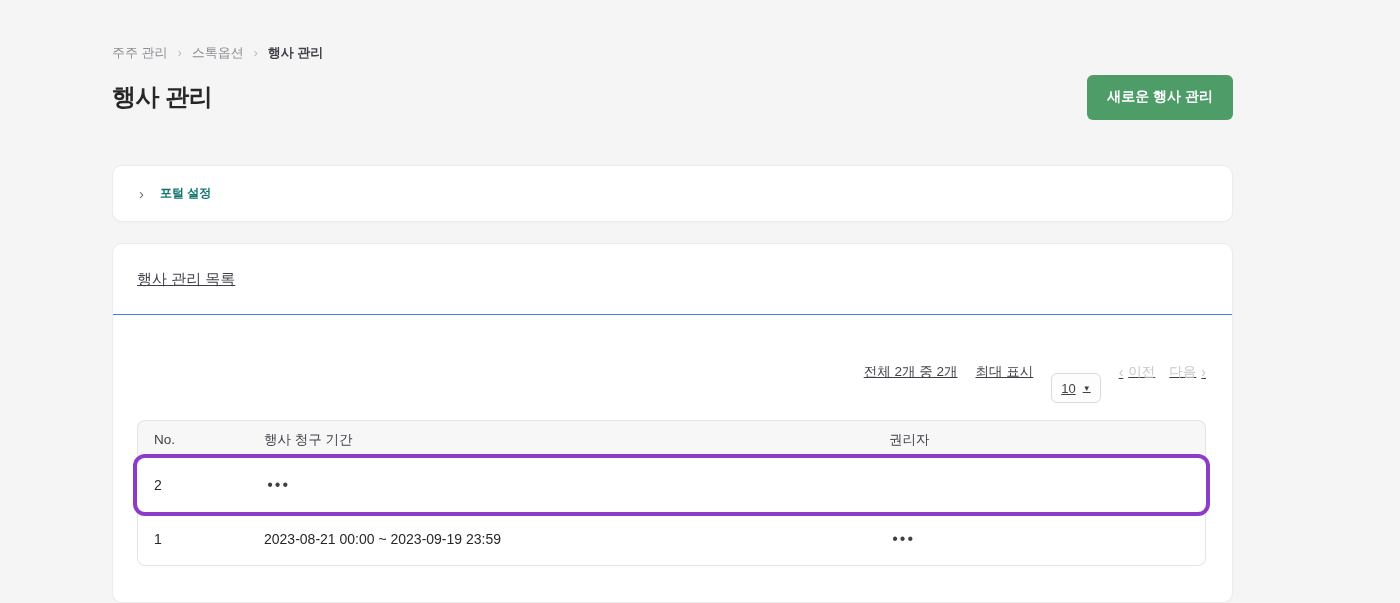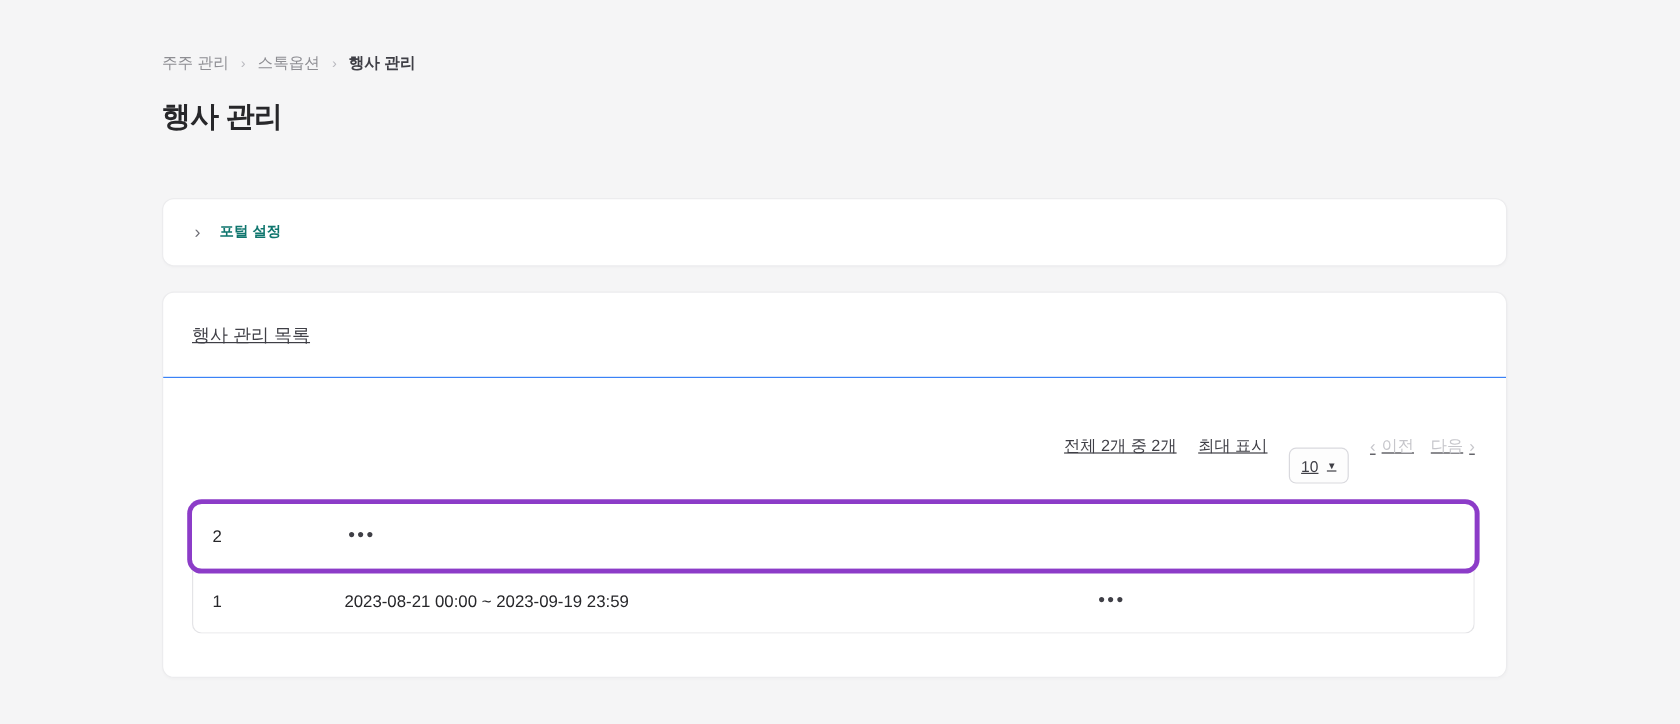--- a/index.html
+++ b/index.html
@@ -7,21 +7,21 @@
   body {
     width: 1400px;
     height: 603px;
     background: #f5f5f6;
     font-family: "Liberation Sans", "DejaVu Sans", sans-serif;
     color: #3f3f46;
     overflow: hidden;
   }
   .container {
     position: absolute;
-    left: 135px;
+    left: 112px;
     top: 0;
     width: 1121px;
   }
   
   .breadcrumb {
     display: flex;
     align-items: center;
     gap: 10px;
     margin-top: 44px;
     font-size: 13px;
@@ -185,20 +185,21 @@
   <div class="breadcrumb">
     <span class="crumb">주주 관리</span>
     <span class="sep">›</span>
     <span class="crumb">스톡옵션</span>
     <span class="sep">›</span>
     <span class="crumb current">행사 관리</span>
   </div>
 
   <div class="title-row">
     <div class="page-title">행사 관리</div>
+    <button class="primary-btn">새로운 행사 관리</button>
   </div>
 
   <div class="card portal-card">
     <span class="chev">›</span>
     <span class="portal-label">포털 설정</span>
   </div>
 
   <div class="card list-card">
     <div class="list-card-header">
       <span>행사 관리 목록</span>
@@ -218,20 +219,26 @@
             <span>이전</span>
           </span>
           <span class="pager-btn">
             <span>다음</span>
             <span class="angle">›</span>
           </span>
         </div>
       </div>
 
       <div class="table">
+        <div class="thead">
+          <div class="cell cell-no">No.</div>
+          <div class="cell cell-period">행사 청구 기간</div>
+          <div class="cell cell-holder">권리자</div>
+          <div class="cell cell-actions"></div>
+        </div>
 
         <div class="trow highlighted">
           <div class="cell cell-no">2</div>
           <div class="cell cell-actions">
             <button class="ellipsis-btn">•••</button>
           </div>
         </div>
 
         <div class="trow">
           <div class="cell cell-no">1</div>

